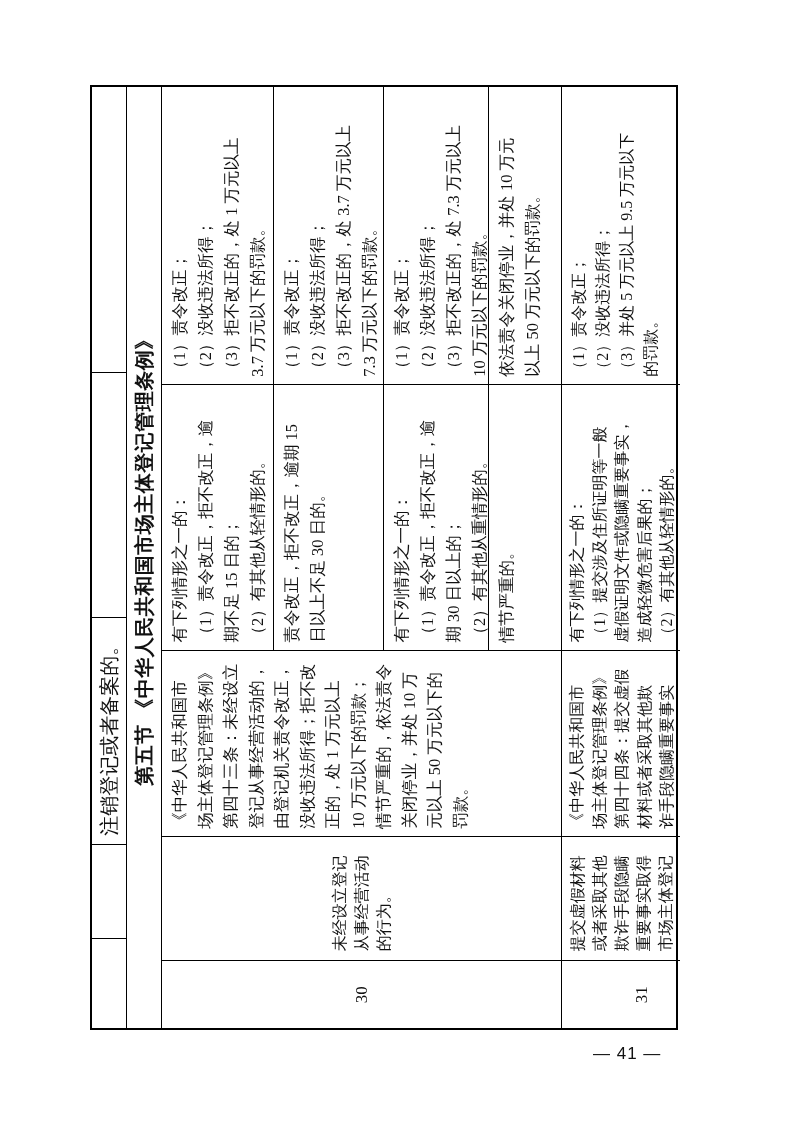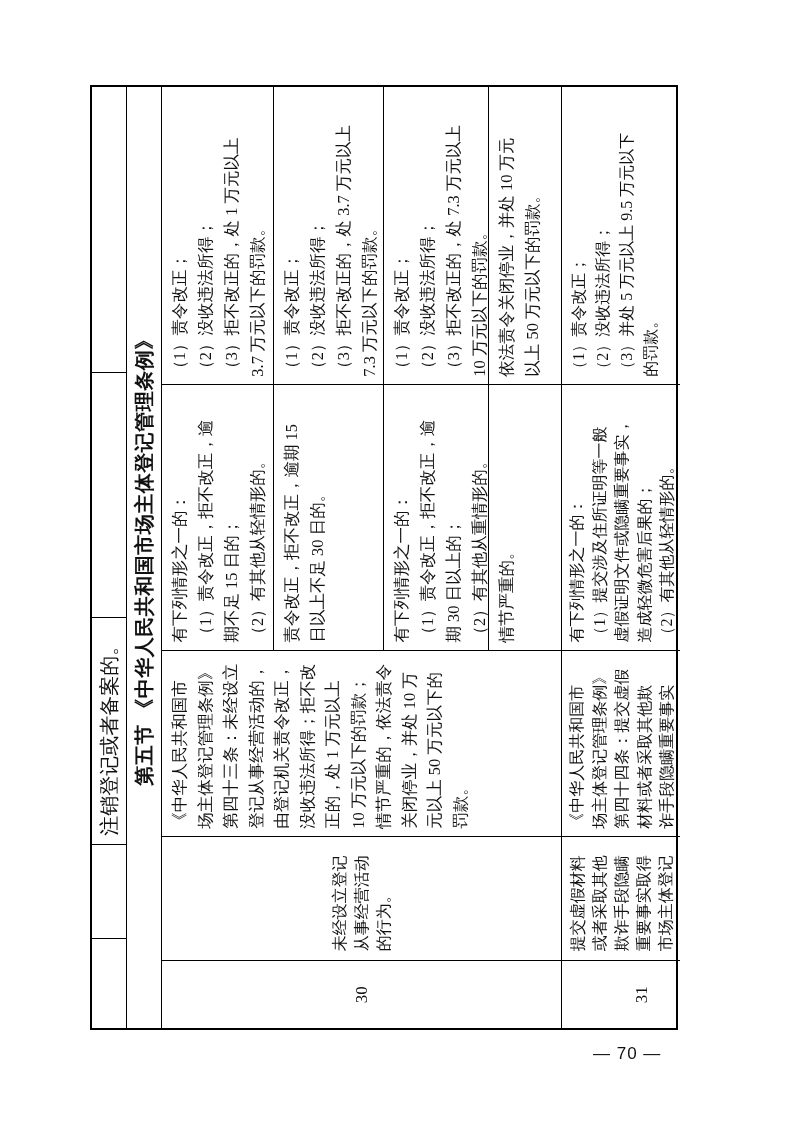--- a/index.html
+++ b/index.html
@@ -176,15 +176,15 @@
 造成轻微危害后果的；
 （2）有其他从轻情形的。</div>
       <div class="tcell endcol subcell pen" style="width:298px;height:118px;border-bottom:none">（1）责令改正；
 （2）没收违法所得；
 （3）并处 5 万元以上 9.5 万元以下
 的罚款。</div>
     </div>
 
   </div>
 
-  <div class="pagenum">— 70 —</div>
+  <div class="pagenum">— 41 —</div>
 
 </div>
 
 </body></html>

